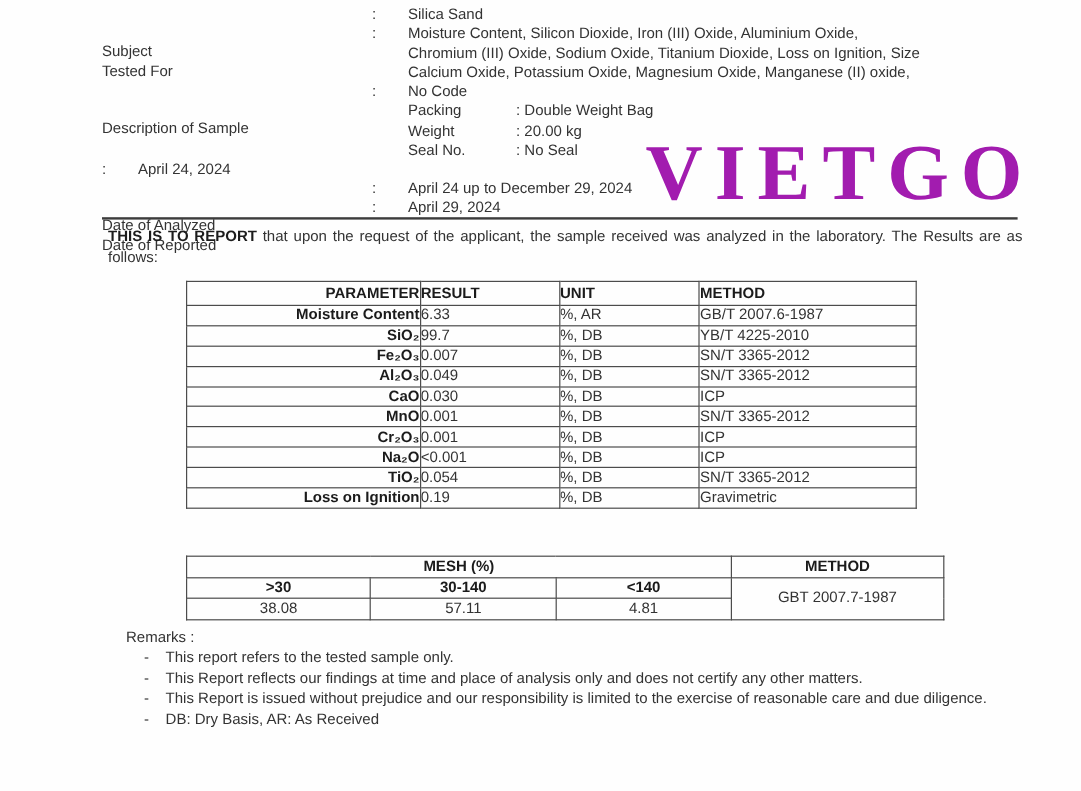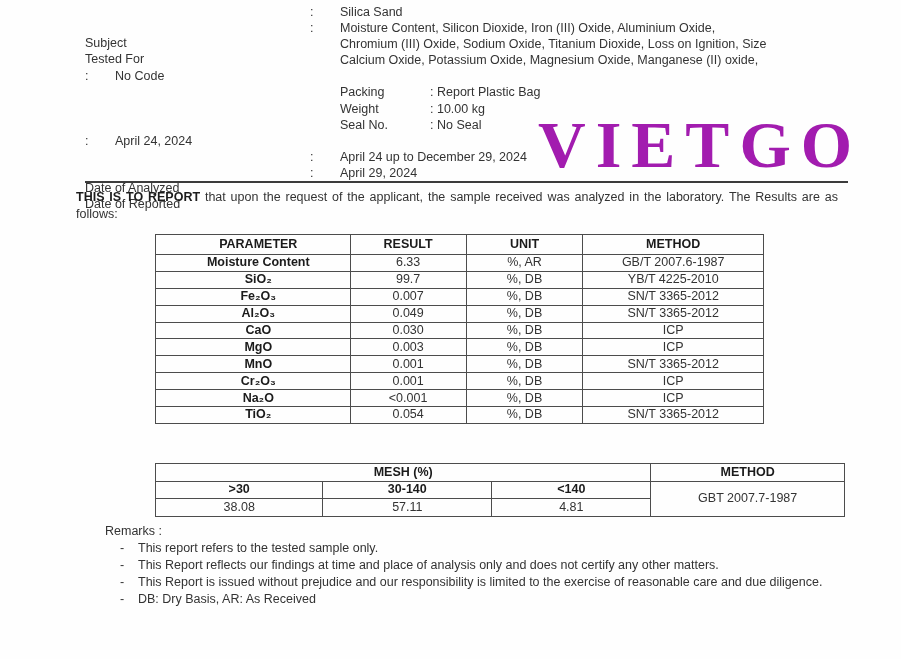--- a/index.html
+++ b/index.html
@@ -26,33 +26,33 @@
     position:absolute; left:538px; top:112px;
     font-family:"Liberation Serif","DejaVu Serif",serif;
     font-weight:bold; font-size:66px; line-height:66px;
     letter-spacing:10px; color:#a21caf; white-space:nowrap;
   }
 
   
   .rule { position:absolute; left:85px; top:181px; width:763px; height:2px; background:#3c3c3c; }
 
   
-  .intro { position:absolute; left:76px; top:189px; width:762px; font-size:12.5px; line-height:17px; text-align:justify; color:#333; }
+  .intro { position:absolute; left:90px; top:189px; width:762px; font-size:12.5px; line-height:17px; text-align:justify; color:#333; }
   .intro .b { font-weight:bold; color:#1c1c1c; }
 
   
   table { border-collapse:collapse; table-layout:fixed; font-size:12.5px; color:#333; }
   td { border:1px solid #4c4c4c; overflow:hidden; white-space:nowrap; }
   .results { position:absolute; left:155px; top:234px; width:609px; }
-  .results td { height:16.9px; text-align:center; line-height:15px; }
+  .results td { height:16.9px; line-height:15px; }
   .results tr.hdr td { height:20px; font-weight:bold; color:#1b1b1b; }
-  .results td.param { text-align:center; padding-left:11px; font-weight:bold; color:#1b1b1b; }
+  .results td.param { text-align:right; padding-left:11px; font-weight:bold; color:#1b1b1b; }
   .results tr.hdr td.param { padding-left:11px; }
 
-  .mesh { position:absolute; left:155px; top:463px; width:690px; }
+  .mesh { position:absolute; left:155px; top:463px; width:632px; }
   .mesh td { height:17.5px; text-align:center; line-height:15px; }
   .mesh td.bold { font-weight:bold; color:#1b1b1b; }
 
   
   .remarks { position:absolute; left:85px; top:523px; width:762px; font-size:12.5px; line-height:17px;margin-left:20px; }
   .rtitle { height:17px; }
   .ritem { display:flex; }
   .dash { flex:none; width:33px; padding-left:15px; }
   .rtext { flex:1; text-align:justify; }
 </style>
@@ -76,32 +76,33 @@
       <span class="lbl"></span>
       <span class="colon"></span>
       <span class="val">Chromium (III) Oxide, Sodium Oxide, Titanium Dioxide, Loss on Ignition, Size</span>
     </div>
     <div class="il">
       <span class="lbl"></span>
       <span class="colon"></span>
       <span class="val">Calcium Oxide, Potassium Oxide, Magnesium Oxide, Manganese (II) oxide,</span>
     </div>
     <div class="il">
+      <span class="lbl">Description of Sample</span>
       <span class="colon">:</span>
       <span class="val">No Code</span>
     </div>
     <div class="il">
       <span class="lbl"></span>
       <span class="colon"></span>
-      <span class="val"><span class="sublbl">Packing</span><span>:</span>&nbsp;<span>Report Plastic Bag</span></span>
-    </div>
-    <div class="il">
-      <span class="lbl"></span>
-      <span class="colon"></span>
-      <span class="val"><span class="sublbl">Weight</span><span>:</span>&nbsp;<span>10.00 kg</span></span>
+      <span class="val"><span class="sublbl">Packing</span><span>:</span>&nbsp;<span>Double Weight Bag</span></span>
+    </div>
+    <div class="il">
+      <span class="lbl"></span>
+      <span class="colon"></span>
+      <span class="val"><span class="sublbl">Weight</span><span>:</span>&nbsp;<span>20.00 kg</span></span>
     </div>
     <div class="il">
       <span class="lbl"></span>
       <span class="colon"></span>
       <span class="val"><span class="sublbl">Seal No.</span><span>:</span>&nbsp;<span>No Seal</span></span>
     </div>
     <div class="il">
       <span class="colon">:</span>
       <span class="val">April 24, 2024</span>
     </div>
@@ -161,26 +162,20 @@
       <td>%, DB</td>
       <td>SN/T 3365-2012</td>
     </tr>
     <tr>
       <td class="param">CaO</td>
       <td>0.030</td>
       <td>%, DB</td>
       <td>ICP</td>
     </tr>
     <tr>
-      <td class="param">MgO</td>
-      <td>0.003</td>
-      <td>%, DB</td>
-      <td>ICP</td>
-    </tr>
-    <tr>
       <td class="param">MnO</td>
       <td>0.001</td>
       <td>%, DB</td>
       <td>SN/T 3365-2012</td>
     </tr>
     <tr>
       <td class="param">Cr₂O₃</td>
       <td>0.001</td>
       <td>%, DB</td>
       <td>ICP</td>
@@ -189,20 +184,26 @@
       <td class="param">Na₂O</td>
       <td>&lt;0.001</td>
       <td>%, DB</td>
       <td>ICP</td>
     </tr>
     <tr>
       <td class="param">TiO₂</td>
       <td>0.054</td>
       <td>%, DB</td>
       <td>SN/T 3365-2012</td>
+    </tr>
+    <tr>
+      <td class="param">Loss on Ignition</td>
+      <td>0.19</td>
+      <td>%, DB</td>
+      <td>Gravimetric</td>
     </tr>
   </tbody>
     </table>
 
   <table class="mesh">
     <colgroup>
         <col style="width:24.3%">
         <col style="width:24.5%">
         <col style="width:23.1%">
         <col style="width:28.1%">

